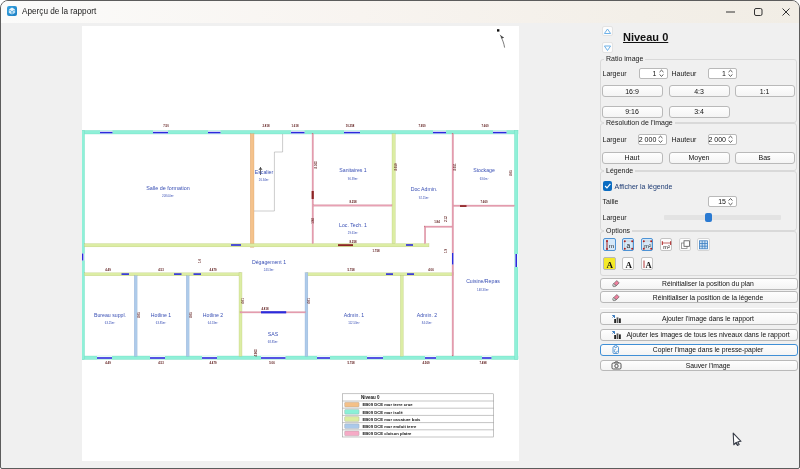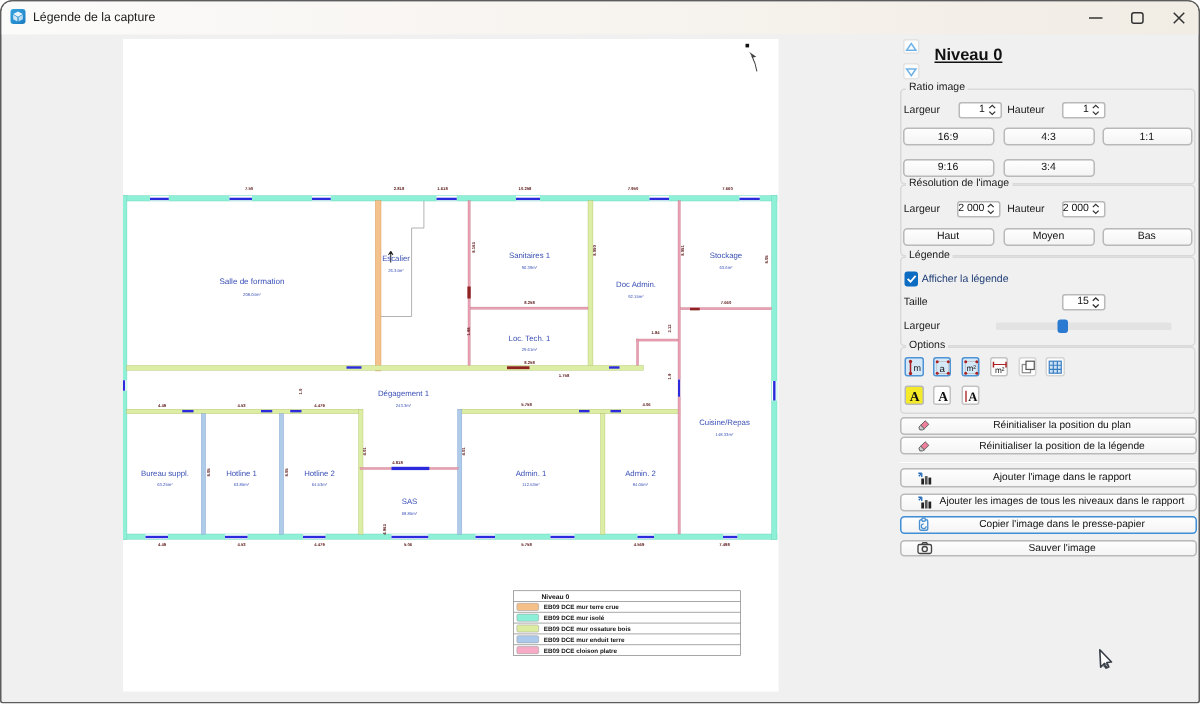--- a/index.html
+++ b/index.html
@@ -43,21 +43,21 @@
 <body>
 <div id="win">
   <div id="titlebar">
     <div id="appicon">
       <svg width="10" height="10" viewBox="0 0 10 10">
           <path d="M5 1.6 8.2 3.4 5 5.2 1.8 3.4Z" fill="#e8f4fb"></path>
           <path d="M1.8 3.9 4.6 5.5V8.4L1.8 6.8Z" fill="#cfe8f7"></path>
           <path d="M8.2 3.9 5.4 5.5V8.4L8.2 6.8Z" fill="#b8ddf4"></path>
         </svg>
     </div>
-    <div id="title-text">Légende de la capture</div>
+    <div id="title-text">Aperçu de la rapport</div>
     <svg class="wbtn" style="left:715px" width="28" height="22">
         <line x1="10" y1="11" x2="19" y2="11" stroke="#333" stroke-width="1"></line>
       </svg>
     <svg class="wbtn" style="left:743px" width="28" height="22">
         <rect x="10.5" y="7.5" width="7.5" height="7" rx="1.5" fill="none" stroke="#333" stroke-width="1"></rect>
       </svg>
     <svg class="wbtn" style="left:771px" width="28" height="22">
         <path d="M10.5 7.5 17.5 14.5 M17.5 7.5 10.5 14.5" stroke="#333" stroke-width="1"></path>
       </svg>
   </div>

